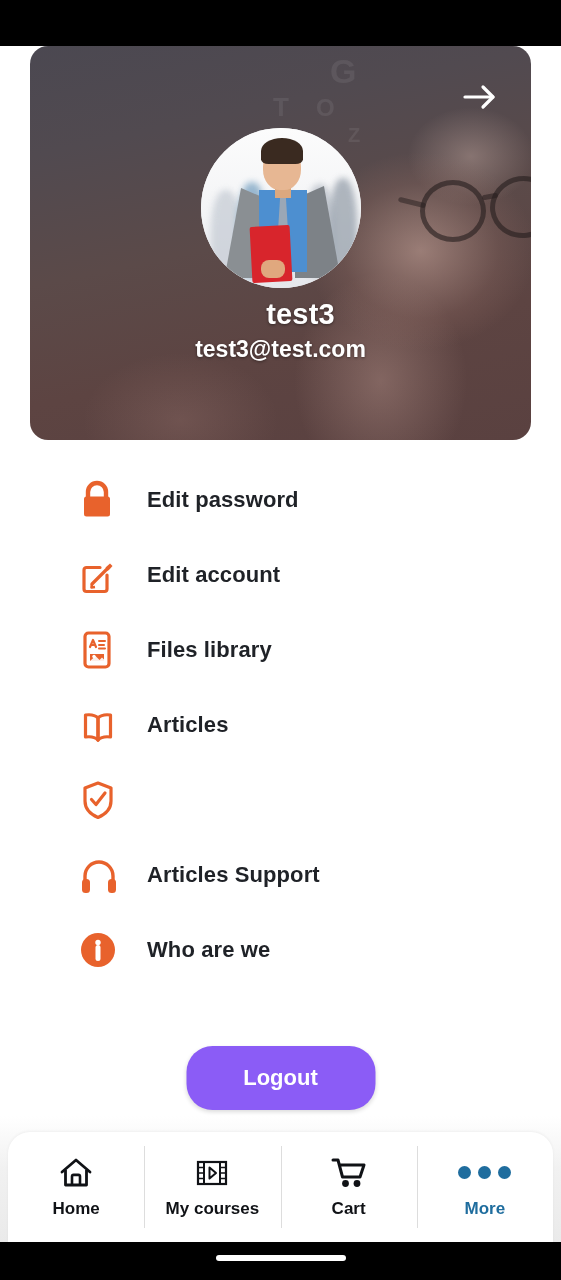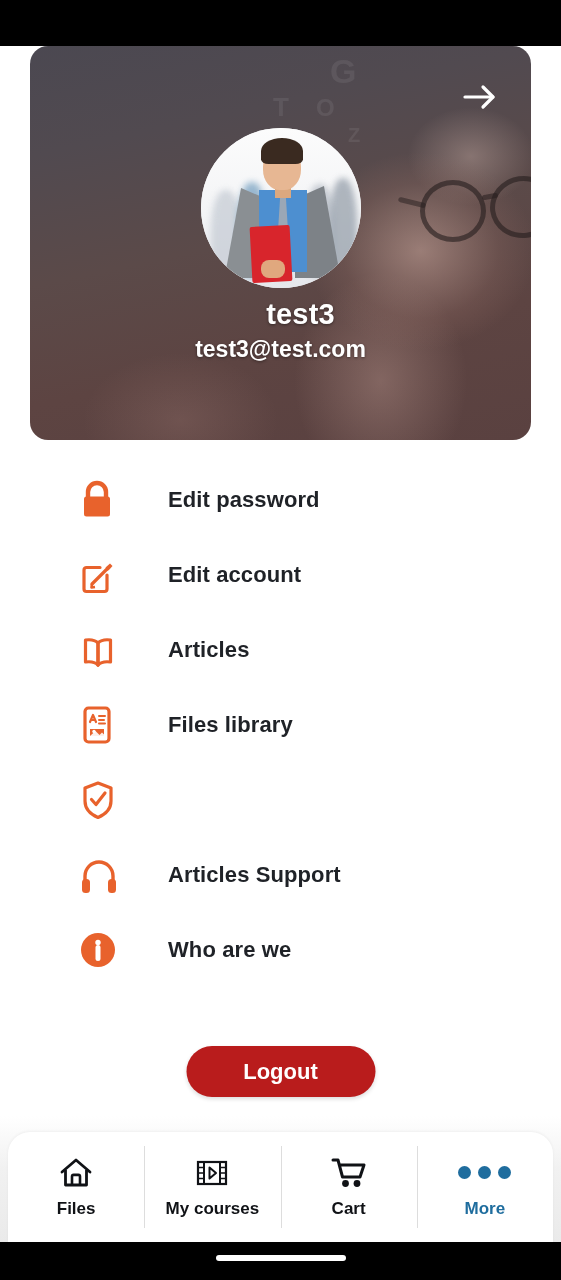--- a/index.html
+++ b/index.html
@@ -95,28 +95,28 @@
   
   .menu-list { position:absolute; top:416px; left:0; width:561px; }
   .menu-item {
     position:relative; height:75px; display:flex; align-items:center; cursor:pointer;
   }
   .menu-icon {
     width:62px; margin-left:77px;
     display:flex; align-items:center; justify-content:flex-start;
   }
   .menu-label {
-    font-size:22px; font-weight:700; color:#1f2227; margin-left:29px; letter-spacing:.1px;
+    font-size:22px; font-weight:700; color:#1f2227; margin-left:8px; letter-spacing:.1px;
   }
 
   
   .logout-btn {
     position:absolute; top:1000px; left:50%; transform:translateX(-50%);
-    width:189px; height:51px; border-radius:26px;
-    background:#b91c1c; border:none; cursor:pointer;
+    width:189px; height:64px; border-radius:26px;
+    background:#8b5cf6; border:none; cursor:pointer;
     color:#ffffff; font-size:22px; font-weight:700;
     font-family:"Liberation Sans", sans-serif;
     box-shadow:0 2px 4px rgba(0,0,0,.14);
   }
 
   
   .nav-shade {
     position:absolute; left:0; bottom:0; width:561px; height:126px;
     background:linear-gradient(180deg,#ffffff 0%,#f1f1f1 42%,#eaeaea 100%);
   }
@@ -224,44 +224,44 @@
             <path d="M15 31 L30 16" stroke="#e8622c" stroke-width="3.2" stroke-linecap="round"></path>
             <path d="M15 31 L14.5 34.5 L18 34" stroke="#e8622c" stroke-width="2.6" fill="none" stroke-linejoin="round"></path>
             <path d="M28.5 14.5 L33 10.5 L35.5 13 L31.5 17.5 Z" fill="#e8622c"></path>
           </svg>
         </div>
         <div class="menu-label">Edit account</div>
       </div>
 
       <div class="menu-item">
         <div class="menu-icon">
-          <svg width="44" height="44" viewBox="0 0 44 44">
-            <path d="M21 15 C18 12 12 11.5 8.5 12 V34 C12 33.5 18 34 21 37 Z" stroke="#e8622c" stroke-width="3.2" fill="none" stroke-linejoin="round"></path>
-            <path d="M21 15 C24 12 30 11.5 33.5 12 V34 C30 33.5 24 34 21 37 Z" stroke="#e8622c" stroke-width="3.2" fill="none" stroke-linejoin="round"></path>
-          </svg>
-        </div>
-        <div class="menu-label">Articles</div>
-      </div>
-
-      <div class="menu-item">
-        <div class="menu-icon">
           <svg width="40" height="46" viewBox="0 0 40 46">
             <rect x="8" y="6" width="24" height="34" rx="3.5" stroke="#e8622c" stroke-width="3.2" fill="none"></rect>
             <path d="M13 20 L16 13 L19 20 M14 18 H18" stroke="#e8622c" stroke-width="2.2" fill="none" stroke-linecap="round" stroke-linejoin="round"></path>
             <path d="M22 14 H28 M22 18 H27 M22 21.5 H28" stroke="#e8622c" stroke-width="2" stroke-linecap="round"></path>
             <path d="M13 34 V27 h14 v7 z" fill="#e8622c"></path>
             <circle cx="17" cy="29.5" r="1.7" fill="#ffffff"></circle>
             <path d="M13 34 L18.5 29 L22.5 33 L25 30.5 L27 32.5 V34 Z" fill="#ffffff" opacity=".9"></path>
           </svg>
         </div>
         <div class="menu-label">Files library</div>
       </div>
 
       <div class="menu-item">
         <div class="menu-icon">
+          <svg width="44" height="44" viewBox="0 0 44 44">
+            <path d="M21 15 C18 12 12 11.5 8.5 12 V34 C12 33.5 18 34 21 37 Z" stroke="#e8622c" stroke-width="3.2" fill="none" stroke-linejoin="round"></path>
+            <path d="M21 15 C24 12 30 11.5 33.5 12 V34 C30 33.5 24 34 21 37 Z" stroke="#e8622c" stroke-width="3.2" fill="none" stroke-linejoin="round"></path>
+          </svg>
+        </div>
+        <div class="menu-label">Articles</div>
+      </div>
+
+      <div class="menu-item">
+        <div class="menu-icon">
           <svg width="42" height="46" viewBox="0 0 42 46">
             <path d="M21 6 L34 11 V24 C34 32 28 37.5 21 40.5 C14 37.5 8 32 8 24 V11 Z" stroke="#e8622c" stroke-width="3.2" fill="none" stroke-linejoin="round"></path>
             <path d="M14.5 22.5 L19 27.5 L28 16" stroke="#e8622c" stroke-width="3.2" fill="none" stroke-linecap="round" stroke-linejoin="round"></path>
           </svg>
         </div>
       </div>
 
       <div class="menu-item">
         <div class="menu-icon">
           <svg width="44" height="42" viewBox="0 0 44 42">
@@ -292,21 +292,21 @@
     <div class="bottom-nav">
 
       <div class="nav-item">
         <div class="nav-icon">
           <svg width="36" height="34" viewBox="0 0 36 34">
             <path d="M4 16 L18 4 L32 16" stroke="#101216" stroke-width="2.8" fill="none" stroke-linecap="round" stroke-linejoin="round"></path>
             <path d="M7.5 14 V29 H28.5 V14" stroke="#101216" stroke-width="2.8" fill="none" stroke-linejoin="round"></path>
             <path d="M14 29 V20.5 a1.6 1.6 0 0 1 1.6 -1.6 h4.8 a1.6 1.6 0 0 1 1.6 1.6 V29" stroke="#101216" stroke-width="2.6" fill="none" stroke-linejoin="round"></path>
           </svg>
         </div>
-        <div class="nav-label">Files</div>
+        <div class="nav-label">Home</div>
       </div>
 
       <div class="nav-item">
         <div class="nav-icon">
           <svg width="36" height="32" viewBox="0 0 36 32">
             <rect x="4" y="5" width="28" height="22" stroke="#101216" stroke-width="2.2" fill="none"></rect>
             <path d="M10 5 V27 M26 5 V27" stroke="#101216" stroke-width="2"></path>
             <path d="M4 10.5 H10 M4 16 H10 M4 21.5 H10 M26 10.5 H32 M26 16 H32 M26 21.5 H32" stroke="#101216" stroke-width="1.6"></path>
             <path d="M15.5 10.5 L22 16 L15.5 21.5 Z" stroke="#101216" stroke-width="2" fill="none" stroke-linejoin="round"></path>
           </svg>

